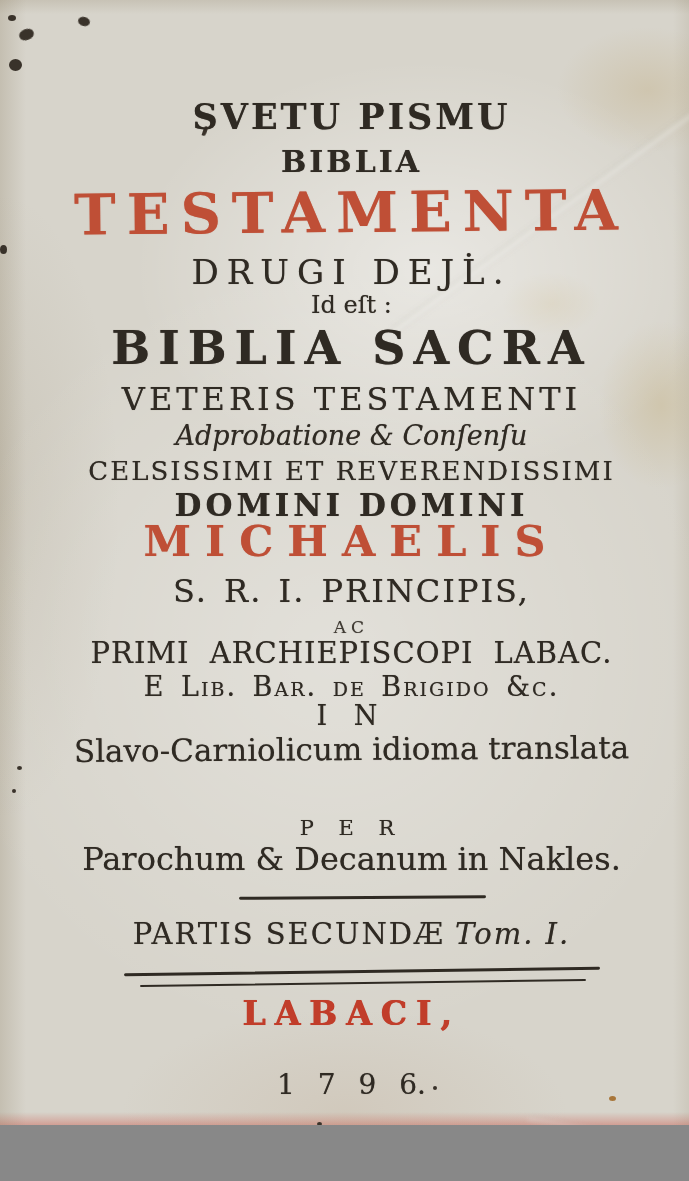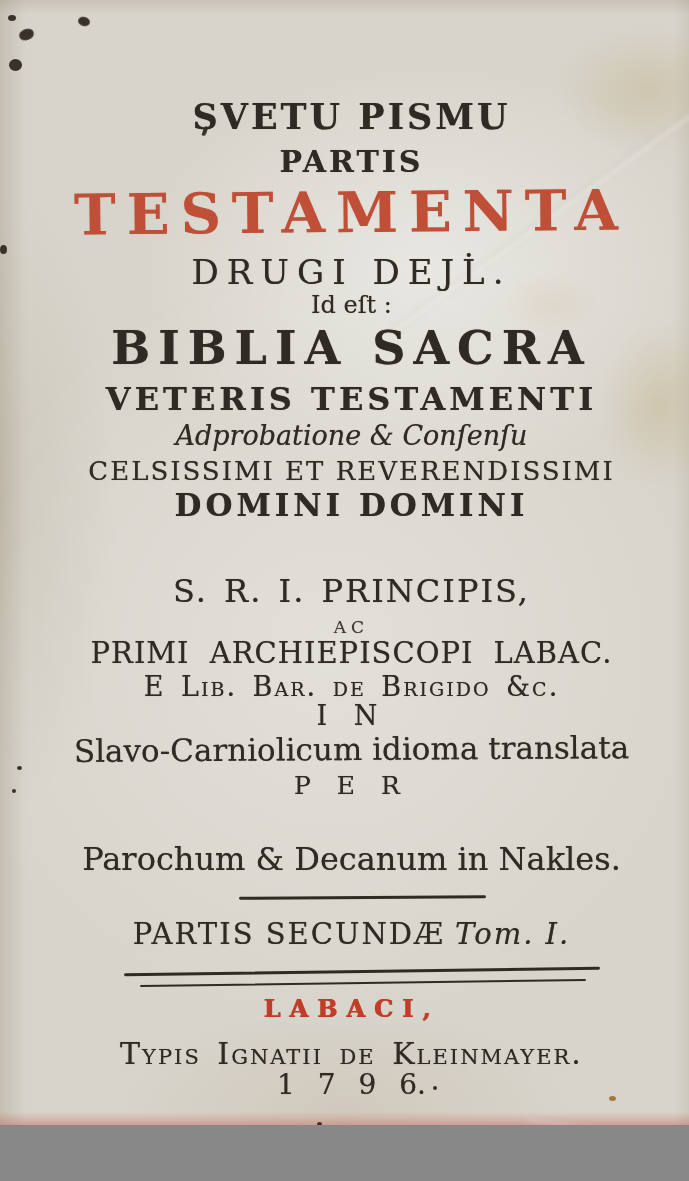--- a/index.html
+++ b/index.html
@@ -31,36 +31,36 @@
   }
   .red{color:#bf4f36;text-shadow:0 0 0.7px rgba(180,70,45,0.55);}
   .sc{font-variant:small-caps;}
   
   .l-svetu   {top:96px;  font-size:35px; font-weight:bold; letter-spacing:3px;}
   .l-stariga {top:144px; font-size:30px; font-weight:bold; letter-spacing:3px;}
   .l-testa   {top:179px; font-size:56px; font-weight:bold; letter-spacing:11px; transform:rotate(-0.5deg);}
   .l-drugi   {top:252px; font-size:34px; letter-spacing:8px;}
   .l-idest   {top:291px; font-size:24px;}
   .l-biblia  {top:321px; font-size:46px; font-weight:bold; letter-spacing:8px;}
-  .l-veteris {top:380px; font-size:32px; font-weight:bold; letter-spacing:4px;}
+  .l-veteris {top:380px; font-size:32px; font-weight:normal; letter-spacing:4px;}
   .l-adprob  {top:420px; font-size:27px; font-style:italic;}
   .l-celsis  {top:456px; font-size:26px; letter-spacing:2px;}
   .l-domini  {top:487px; font-size:31px; font-weight:bold; letter-spacing:4px;}
   .l-michael {top:516px; font-size:43px; font-weight:bold; letter-spacing:14px;}
   .l-princ   {top:572px; font-size:32px; letter-spacing:2px; word-spacing:4px;}
   .l-ac      {top:617px; font-size:17px; letter-spacing:5px; color:rgba(47,42,35,0.78);}
   .l-primi   {top:636px; font-size:29px; letter-spacing:1px; word-spacing:10px;}
   .l-elib    {top:671px; font-size:27px; letter-spacing:2px; word-spacing:5px;text-align:center;}
   .l-in      {top:700px; font-size:27px; letter-spacing:9px;}
   .l-slavo   {top:731px; font-size:31px; transform:rotate(-0.4deg);}
-  .l-per     {top:771px; font-size:25px; letter-spacing:9px;}
+  .l-per     {top:816px; font-size:21px; letter-spacing:9px;}
   .l-georg   {top:803px; font-size:34px; font-weight:bold; letter-spacing:2px; word-spacing:12px;}
   .l-paroch  {top:840px; font-size:32px;}
   .l-partis  {top:917px; font-size:29px; letter-spacing:2px;}
-  .l-labaci  {top:994px; font-size:24px; font-weight:bold; letter-spacing:9px; color:#c13d2a;
+  .l-labaci  {top:994px; font-size:33px; font-weight:bold; letter-spacing:9px; color:#c13d2a;
               text-shadow:0.8px 0 0 #c13d2a, 0 0 0.7px rgba(180,60,40,0.6);}
   .l-typis   {top:1036px; font-size:30px; letter-spacing:2px; word-spacing:5px;}
   .l-year    {top:1068px; font-size:28px; word-spacing:14px;}
   .tome      {font-style:italic; margin-left:10px;}
   
   .rule{position:absolute;background:#2f2a23;border-radius:2px;}
   .rule-short {left:239px;top:896px;width:247px;height:3px;transform:rotate(-0.4deg);}
   .rule-a     {left:124px;top:970px;width:476px;height:3px;transform:rotate(-0.8deg);}
   .rule-b     {left:140px;top:982px;width:446px;height:2px;transform:rotate(-0.8deg);}
   
@@ -96,43 +96,43 @@
   <div class="blot b4"></div>
   <div class="blot b5"></div>
   <div class="blot b6"></div>
   <div class="blot b7"></div>
   <div class="blot b8"></div>
   <div class="blot b9"></div>
   <div class="blot b10"></div>
   <div class="comma-mark"></div>
 
   <div class="line l-svetu">SVETU PISMU</div>
-  <div class="line l-stariga">PARTIS</div>
+  <div class="line l-stariga">BIBLIA</div>
   <div class="line l-testa red">TESTAMENTA</div>
   <div class="line l-drugi">DRUGI DEJL̇.</div>
   <div class="line l-idest">Id eſt :</div>
 
   <div class="line l-biblia">BIBLIA SACRA</div>
   <div class="line l-veteris">VETERIS TESTAMENTI</div>
   <div class="line l-adprob">Adprobatione &amp; Conſenſu</div>
   <div class="line l-celsis">CELSISSIMI ET REVERENDISSIMI</div>
   <div class="line l-domini">DOMINI DOMINI</div>
+  <div class="line l-michael red">MICHAELIS</div>
   <div class="line l-princ">S. R. I. PRINCIPIS,</div>
   <div class="line l-ac">AC</div>
   <div class="line l-primi">PRIMI ARCHIEPISCOPI LABAC.</div>
   <div class="line l-elib sc">E Lib. Bar. de Brigido &amp;c.</div>
   <div class="line l-in">I N</div>
   <div class="line l-slavo">Slavo-Carniolicum idioma translata</div>
   <div class="line l-per">P E R</div>
   <div class="line l-paroch">Parochum &amp; Decanum in Nakles.</div>
 
   <div class="rule rule-short"></div>
   <div class="line l-partis">
     <span>PARTIS SECUNDÆ</span><span class="tome">Tom. I.</span>
   </div>
 
   <div class="rule rule-a"></div>
   <div class="rule rule-b"></div>
   <div class="line l-labaci">LABACI,</div>
-  <div class="line l-typis sc">Typis Ignatii de Kleinmayer.</div>
   <div class="line l-year">1 7 9 6.</div>
 
 </div>
 
 </body></html>

